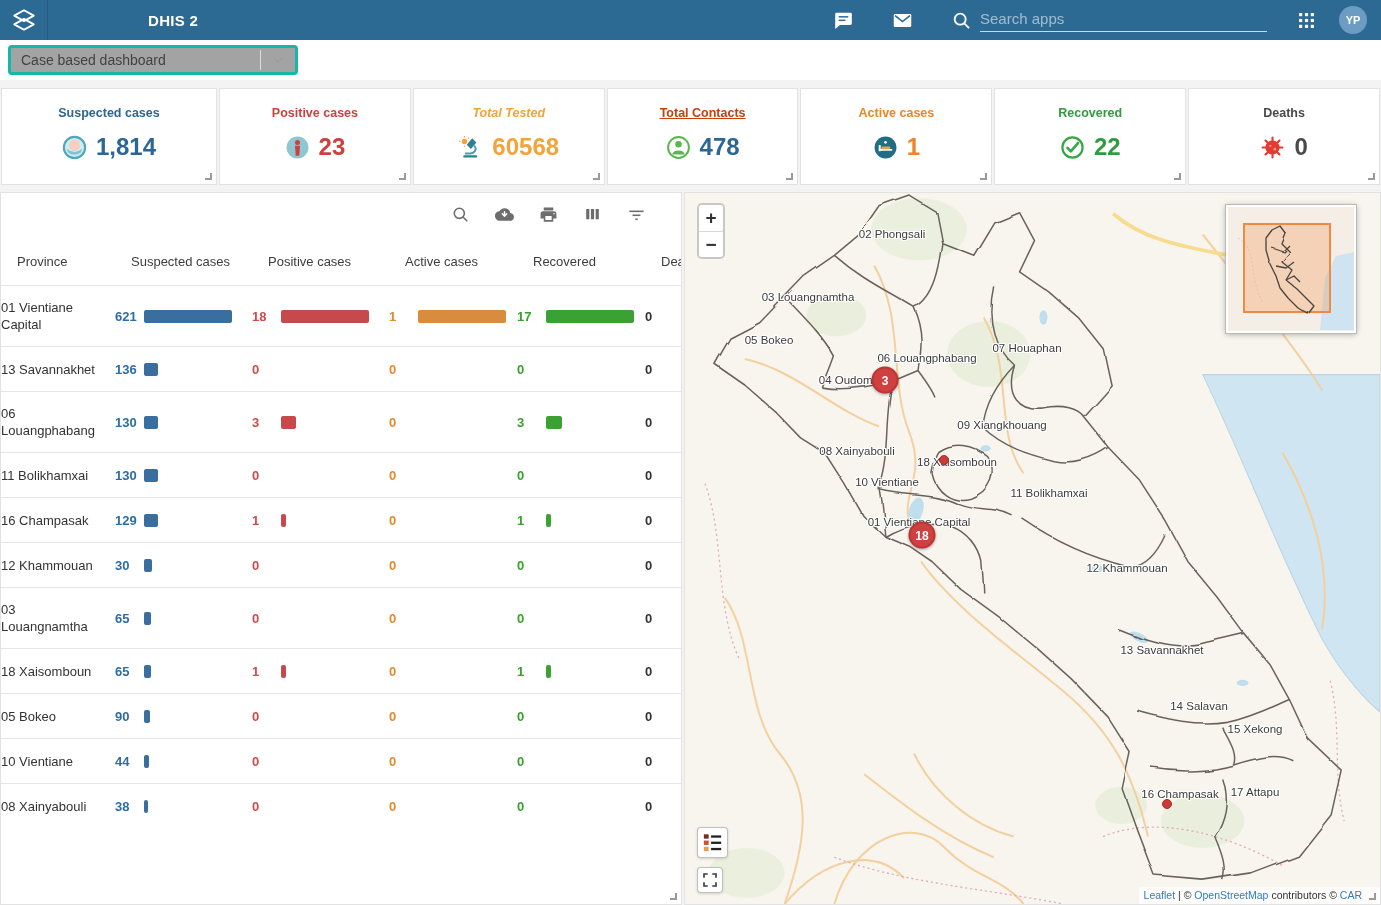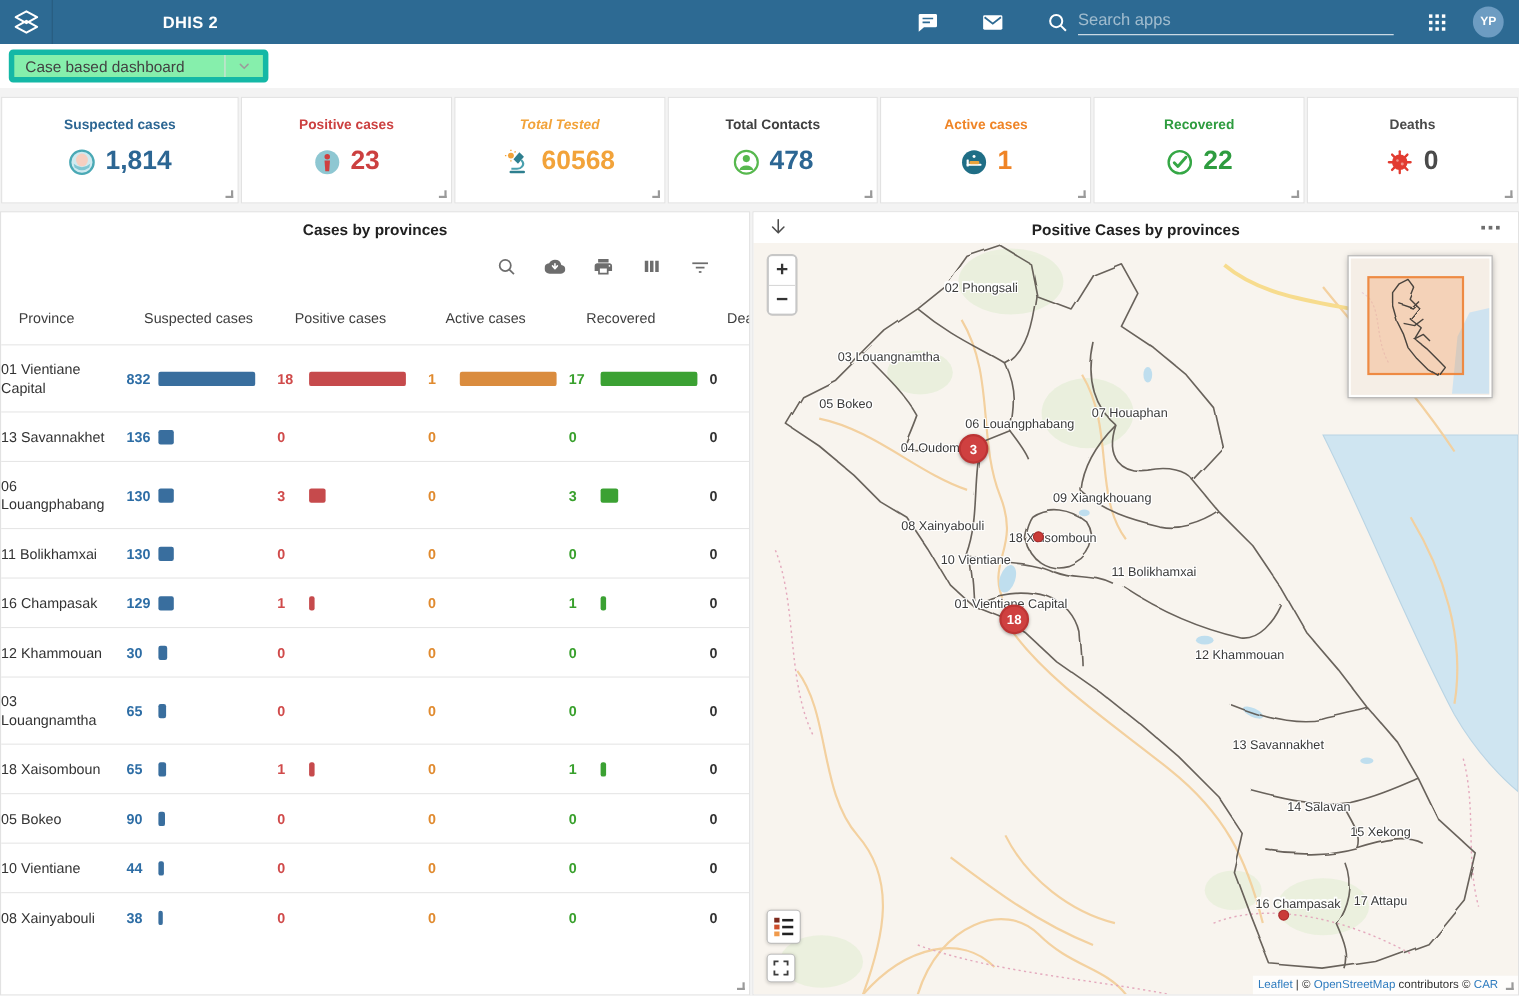--- a/index.html
+++ b/index.html
@@ -19,21 +19,21 @@
   .search-wrap .tb-icon { margin-right:8px; }
   .search-input { width:287px; background:transparent; border:none; border-bottom:1px solid rgba(255,255,255,.75);
     color:#fff; font-size:15px; padding:2px 0 4px 0; outline:none; font-family:"Liberation Sans",sans-serif;}
   .search-input::placeholder { color:rgba(255,255,255,.55); }
   .apps-icon { margin-right:22px; }
   .avatar { width:28px; height:28px; border-radius:50%; background:#6d9cc2; color:#fff; font-size:11px; font-weight:bold;
     display:flex; align-items:center; justify-content:center; cursor:pointer; }
 
   
   .dash-bar { height:40px; background:#fff; display:flex; align-items:center; padding-left:8px; }
-  .selector { width:236px; height:30px; border:5px solid #14b8a6; border-radius:4px; background:#86efac;
+  .selector { width:290px; height:30px; border:3px solid #14b8a6; border-radius:4px; background:#a3a3a3;
     display:flex; align-items:center; cursor:pointer; }
   .selector-value { flex:1; padding:0 10px; font-size:14px; color:#424242; white-space:nowrap; overflow:hidden; }
   .selector-divider { width:1px; height:20px; background:#ddd; }
   .selector-caret { width:34px; display:flex; align-items:center; justify-content:center; }
   .selector-caret svg { width:14px; height:14px; }
 
   
   .cards-row { display:grid; grid-template-columns:216px repeat(6,1fr); gap:2px; height:97px; margin-top:8px; padding:0 1px; }
   .card { background:#fff; border:1px solid #e2e2e2; position:relative; display:flex; flex-direction:column; align-items:center; padding-top:17px; }
   .card-label { font-size:12.5px; font-weight:bold; }
@@ -217,21 +217,21 @@
             <path d="M16 9.6 q3.4 3.4 .8 6.6 q-2 2.4 -5.2 2.4 h-5 v-1.8 h5 q2.4 0 3.6 -1.6 q1.8 -2.4 -.8 -4.8 Z" fill="#4aa0ae"></path>
             <rect x="5" y="19.4" width="13.5" height="2.3" rx="1.1" fill="#2e7f8f"></rect>
           </svg>
         </span>
       <span class="card-value" style="color: rgb(242, 163, 58);">60568</span>
     </div>
     <div class="resize-corner"></div>
   </div>
 
   <div class="card">
-    <div class="card-label" style="color: #404040;">Total Contacts</div>
+    <div class="card-label" style="color: #c2410c; text-decoration: underline;">Total Contacts</div>
     <div class="card-value-row">
       <span class="card-icon">
           <svg viewBox="0 0 24 24">
             <circle cx="12" cy="12" r="10" fill="none" stroke="#57b84e" stroke-width="1.9"></circle>
             <circle cx="12" cy="8.8" r="3.1" fill="#57b84e"></circle>
             <path d="M5.8 18.8 a6.4 5.3 0 0 1 12.4 0 Z" fill="#57b84e"></path>
           </svg>
         </span>
       <span class="card-value" style="color: rgb(44, 102, 147);">478</span>
     </div>
@@ -287,21 +287,20 @@
         </span>
       <span class="card-value" style="color: rgb(74, 74, 74);">0</span>
     </div>
     <div class="resize-corner"></div>
   </div>
 </div>
 
 <div class="content">
 
   <div class="panel table-panel">
-    <div class="panel-title">Cases by provinces</div>
     <div class="tp-toolbar">
         <span class="tool-btn">
           <svg viewBox="0 0 24 24" fill="none" stroke="#6d6d6d" stroke-width="2">
             <circle cx="10.5" cy="10.5" r="6.4"></circle>
             <line x1="15.2" y1="15.2" x2="20.5" y2="20.5"></line>
           </svg>
         </span>
         <span class="tool-btn">
           <svg viewBox="0 0 24 24">
             <path fill="#6d6d6d" d="M19.35 10.04A7.49 7.49 0 0 0 12 4C9.11 4 6.6 5.64 5.35 8.04A5.994 5.994 0 0 0 0 14c0 3.31 2.69 6 6 6h13c2.76 0 5-2.24 5-5 0-2.64-2.05-4.78-4.65-4.96z"></path>
@@ -331,21 +330,21 @@
         <div class="th">Suspected cases</div>
         <div class="th">Positive cases</div>
         <div class="th">Active cases</div>
         <div class="th">Recovered</div>
         <div class="th">Deaths</div>
       </div>
     <div>
         <div class="tgrid trow tall">
           <div class="td-prov">01 Vientiane Capital</div>
           <div class="td-val">
-            <span class="num" style="color: rgb(45, 109, 165);">832</span>
+            <span class="num" style="color: rgb(45, 109, 165);">621</span>
             <span class="bar" style="background: rgb(57, 110, 158); width: 88px;"></span>
           </div>
           <div class="td-val">
             <span class="num" style="color: rgb(208, 74, 74);">18</span>
             <span class="bar" style="background: rgb(198, 74, 76); width: 88px;"></span>
           </div>
           <div class="td-val">
             <span class="num" style="color: rgb(224, 138, 46);">1</span>
             <span class="bar" style="background: rgb(218, 140, 62); width: 88px;"></span>
           </div>
@@ -551,35 +550,20 @@
           </div>
           <div class="td-val">
             <span class="num" style="color: rgb(51, 51, 51);">0</span>
           </div>
         </div>
       </div>
     <div class="resize-corner" style="z-index:3"></div>
   </div>
 
   <div class="panel map-panel">
-    <div class="mp-header">
-      <div class="mp-download">
-        <svg viewBox="0 0 24 24" fill="none" stroke="#4d4d4d" stroke-width="1.8" stroke-linecap="round" stroke-linejoin="round">
-            <path d="M12 3.5 v14.5 M5.5 11.8 12 18.5 18.5 11.8"></path>
-          </svg>
-      </div>
-      <div class="panel-title">Positive Cases by provinces</div>
-      <div class="mp-more">
-        <svg viewBox="0 0 24 16" fill="#6e6e6e">
-            <rect x="2" y="6" width="4" height="4"></rect>
-            <rect x="10" y="6" width="4" height="4"></rect>
-            <rect x="18" y="6" width="4" height="4"></rect>
-          </svg>
-      </div>
-    </div>
     <div class="map-box">
       <svg class="basemap" viewBox="0 0 698 685" preserveAspectRatio="none">
         <defs>
           <filter id="wob" x="-15%" y="-15%" width="130%" height="130%">
             <feTurbulence type="fractalNoise" baseFrequency="0.014" numOctaves="2" seed="7" result="n"></feTurbulence>
             <feDisplacementMap in="SourceGraphic" in2="n" scale="8"></feDisplacementMap>
           </filter>
         </defs>
         <rect width="698" height="685" fill="#f8f4ee"></rect>
         <g opacity="0.8" fill="#e7efda">

